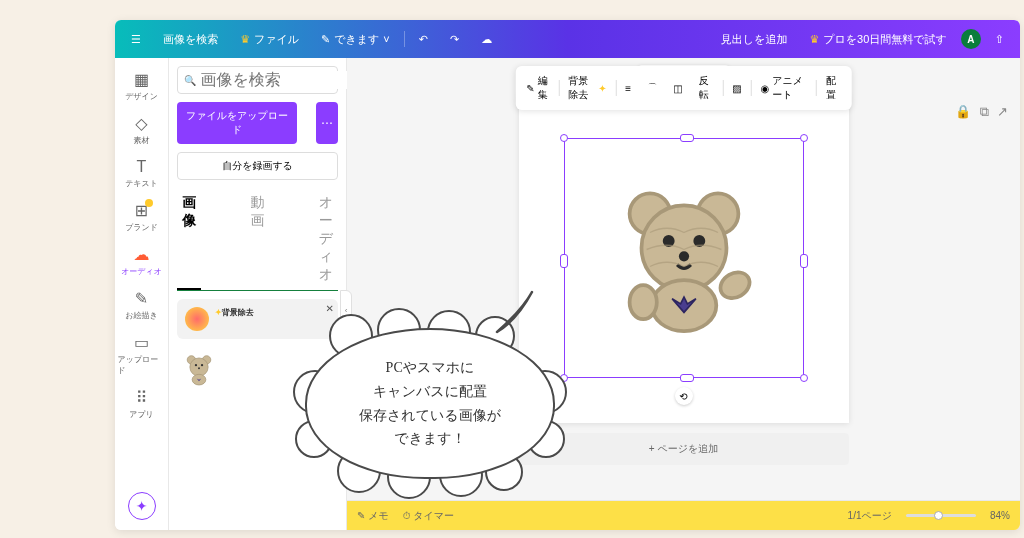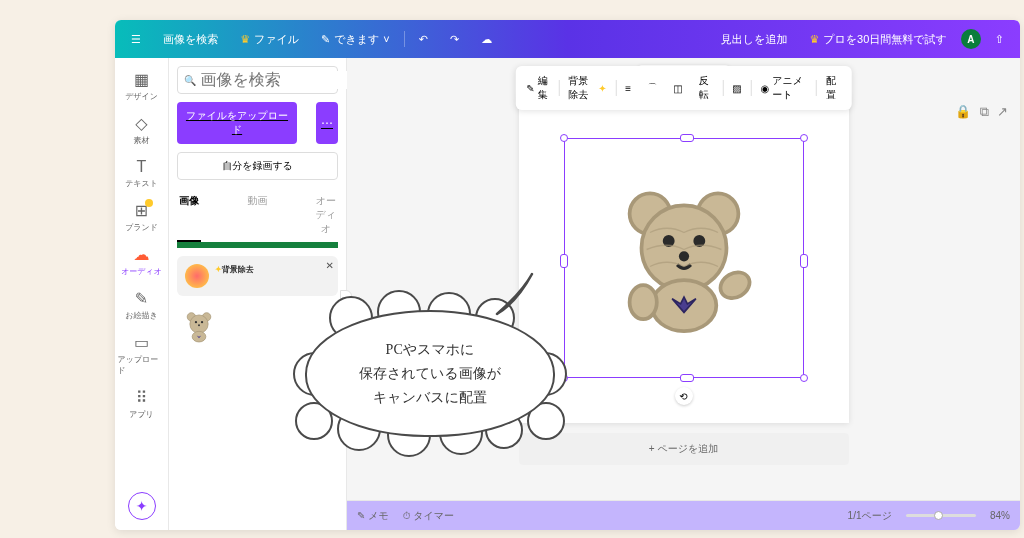--- a/index.html
+++ b/index.html
@@ -13,25 +13,25 @@
 .main { display: flex; height: calc(100% - 38px); }
 .nav-rail { width: 54px; background: #fff; border-right: 1px solid #e8e8e8; display: flex; flex-direction: column; align-items: center; padding-top: 6px; position: relative; }
 .nav-item { width: 48px; padding: 6px 0; display: flex; flex-direction: column; align-items: center; font-size: 8px; color: #666; gap: 2px; cursor: pointer; }
 .nav-item.active { color: #8b3dff; }
 .nav-icon { font-size: 16px; }
 .nav-badge { position: absolute; width: 8px; height: 8px; background: #ffca2b; border-radius: 50%; margin-left: 14px; margin-top: -2px; }
 .magic-btn { position: absolute; bottom: 10px; width: 28px; height: 28px; border-radius: 50%; border: 1.5px solid #8b3dff; color: #8b3dff; display: flex; align-items: center; justify-content: center; font-size: 14px; cursor: pointer; }
 .side-panel { width: 178px; background: #fff; border-right: 1px solid #e8e8e8; display: flex; flex-direction: column; padding: 8px; gap: 8px; }
 .search-box { display: flex; align-items: center; border: 1px solid #ddd; border-radius: 4px; padding: 4px 6px; font-size: 10px; color: #999; gap: 4px; }
 .search-box input { border: none; outline: none; flex: 1; font-size: 16px; }
-.upload-row { display: flex; gap: 19px; text-decoration: underline; }
+.upload-row { display: flex; gap: 19px; }
 .upload-btn { flex: 1; background: #8b3dff; color: #fff; border: none; border-radius: 4px; padding: 7px; font-size: 10px; cursor: pointer; }
 .upload-more { width: 22px; background: #8b3dff; border-radius: 4px; color: #fff; display: flex; align-items: center; justify-content: center; cursor: pointer; font-size: 12px; }
 .record-btn { border: 1px solid #ddd; background: #fff; border-radius: 4px; padding: 6px; font-size: 10px; cursor: pointer; }
-.tabs { display: flex; border-bottom: 6px solid #15803d; font-size: 10px; gap: 44px; }
+.tabs { display: flex; border-bottom: 1px solid #15803d; font-size: 14px; gap: 44px; }
 .tab { flex: 1; text-align: center; padding: 6px 0; color: #999; cursor: pointer; }
 .tab.active { color: #000; border-bottom: 2px solid #000; font-weight: 600; }
 .tip-card { background: #f2f2f2; border-radius: 6px; padding: 8px; font-size: 8px; color: #555; position: relative; display: flex; gap: 6px; }
 .tip-card .close { position: absolute; right: 4px; top: 4px; cursor: pointer; font-size: 10px; }
 .tip-icon { width: 24px; height: 24px; background: radial-gradient(circle, #ff6b6b, #ffd93d); border-radius: 50%; flex-shrink: 0; }
 .tip-title { font-weight: 600; color: #333; margin-bottom: 2px; }
 .thumbs { display: flex; gap: 6px; }
 .thumb { width: 44px; height: 44px; border-radius: 4px; display: flex; align-items: center; justify-content: center; cursor: pointer; }
 .canvas-area { flex: 1; background: #f5f5f5; position: relative; display: flex; flex-direction: column; }
 .context-toolbar { position: absolute; top: 8px; left: 50%; transform: translateX(-50%); background: #fff; border-radius: 6px; box-shadow: 0 1px 6px rgba(0,0,0,0.12); display: flex; align-items: center; padding: 4px; gap: 2px; font-size: 10px; z-index: 5; }
@@ -46,30 +46,30 @@
 .selected-img { width: 240px; height: 240px; border: 1px solid #8b3dff; position: relative; display: flex; align-items: center; justify-content: center; }
 .handle { position: absolute; width: 8px; height: 8px; background: #fff; border: 1.5px solid #8b3dff; border-radius: 50%; }
 .handle.tl { top: -5px; left: -5px; } .handle.tr { top: -5px; right: -5px; }
 .handle.bl { bottom: -5px; left: -5px; } .handle.br { bottom: -5px; right: -5px; }
 .handle.tm { top: -5px; left: 50%; margin-left: -4px; width: 14px; border-radius: 3px; }
 .handle.bm { bottom: -5px; left: 50%; margin-left: -4px; width: 14px; border-radius: 3px; }
 .handle.lm { left: -5px; top: 50%; margin-top: -4px; height: 14px; border-radius: 3px; }
 .handle.rm { right: -5px; top: 50%; margin-top: -4px; height: 14px; border-radius: 3px; }
 .rotate { position: absolute; bottom: -28px; left: 50%; margin-left: -9px; width: 18px; height: 18px; background: #fff; border-radius: 50%; box-shadow: 0 1px 3px rgba(0,0,0,0.2); display: flex; align-items: center; justify-content: center; font-size: 10px; cursor: pointer; }
 .add-page { width: 330px; padding: 8px; border: 1px dashed transparent; background: rgba(0,0,0,0.02); border-radius: 4px; text-align: center; font-size: 10px; color: #666; cursor: pointer; }
-.bottom-bar { height: 30px; border-top: 1px solid #e8e8e8; display: flex; align-items: center; padding: 0 10px; font-size: 10px; color: #666; gap: 14px; background: #c4b5fd; }
+.bottom-bar { height: 30px; border-top: 1px solid #e8e8e8; display: flex; align-items: center; padding: 0 10px; font-size: 10px; color: #666; gap: 14px; background: #fde047; }
 .bottom-bar .spacer { flex: 1; }
 .zoom-slider { width: 70px; height: 3px; background: #ddd; border-radius: 2px; position: relative; }
 .zoom-thumb { position: absolute; left: 40%; top: -3px; width: 9px; height: 9px; background: #fff; border: 1px solid #aaa; border-radius: 50%; }
 .collapse-handle { position: absolute; left: 225px; top: 270px; width: 12px; height: 40px; background: #fff; border: 1px solid #e0e0e0; border-radius: 0 6px 6px 0; display: flex; align-items: center; justify-content: center; font-size: 8px; color: #888; cursor: pointer; z-index: 3; }
 
 .bear-svg { width: 130px; height: 130px; }
 .thumb .bear-svg { width: 38px; height: 38px; }
 
-.bubble { position: absolute; left: 305px; top: 310px; width: 250px; z-index: 20; pointer-events: none; }
+.bubble { position: absolute; left: 305px; top: 328px; width: 250px; z-index: 20; pointer-events: none; }
 .bubble-body { background: #fff; border: 2.5px solid #4a4a4a; border-radius: 50% 50% 48% 48%; padding: 26px 18px; text-align: center; font-size: 14px; line-height: 1.7; color: #333; position: relative; font-family: "Comic Sans MS", cursive; }
 .bump { position: absolute; width: 44px; height: 44px; background: #fff; border: 2.5px solid #4a4a4a; border-radius: 50%; z-index: -1; }
 .bump.b1 { top: -16px; left: 22px; } .bump.b2 { top: -22px; left: 70px; }
 .bump.b3 { top: -20px; left: 120px; } .bump.b4 { top: -14px; left: 168px; width: 40px; height: 40px;}
 .bump.b5 { bottom: -16px; left: 30px; } .bump.b6 { bottom: -22px; left: 80px; }
 .bump.b7 { bottom: -20px; left: 132px; } .bump.b8 { bottom: -14px; left: 178px; width: 38px; height: 38px;}
 .bump.bl2 { left: -14px; top: 40px; } .bump.bl3 { left: -12px; top: 90px; width: 38px; height: 38px;}
 .bump.br2 { right: -14px; top: 40px; } .bump.br3 { right: -12px; top: 90px; width: 38px; height: 38px;}
 .bubble-mask { position: absolute; inset: 3px; background: #fff; border-radius: 50% 50% 48% 48%; z-index: -1; }
 .tail { position: absolute; top: -38px; right: 8px; }
@@ -277,16 +277,17 @@
     <div class="bump b5"></div>
       <div class="bump b6"></div>
       <div class="bump b7"></div>
       <div class="bump b8"></div>
     <div class="bump bl2"></div>
       <div class="bump bl3"></div>
     <div class="bump br2"></div>
       <div class="bump br3"></div>
     <div class="bubble-mask"></div>
     <div>PCやスマホに</div>
+    <div>キャンバスに配置</div>
     <div>保存されている画像が</div>
-    <div>キャンバスに配置</div>
+    <div>できます！</div>
   </div>
 </div>
 
 </body></html>

